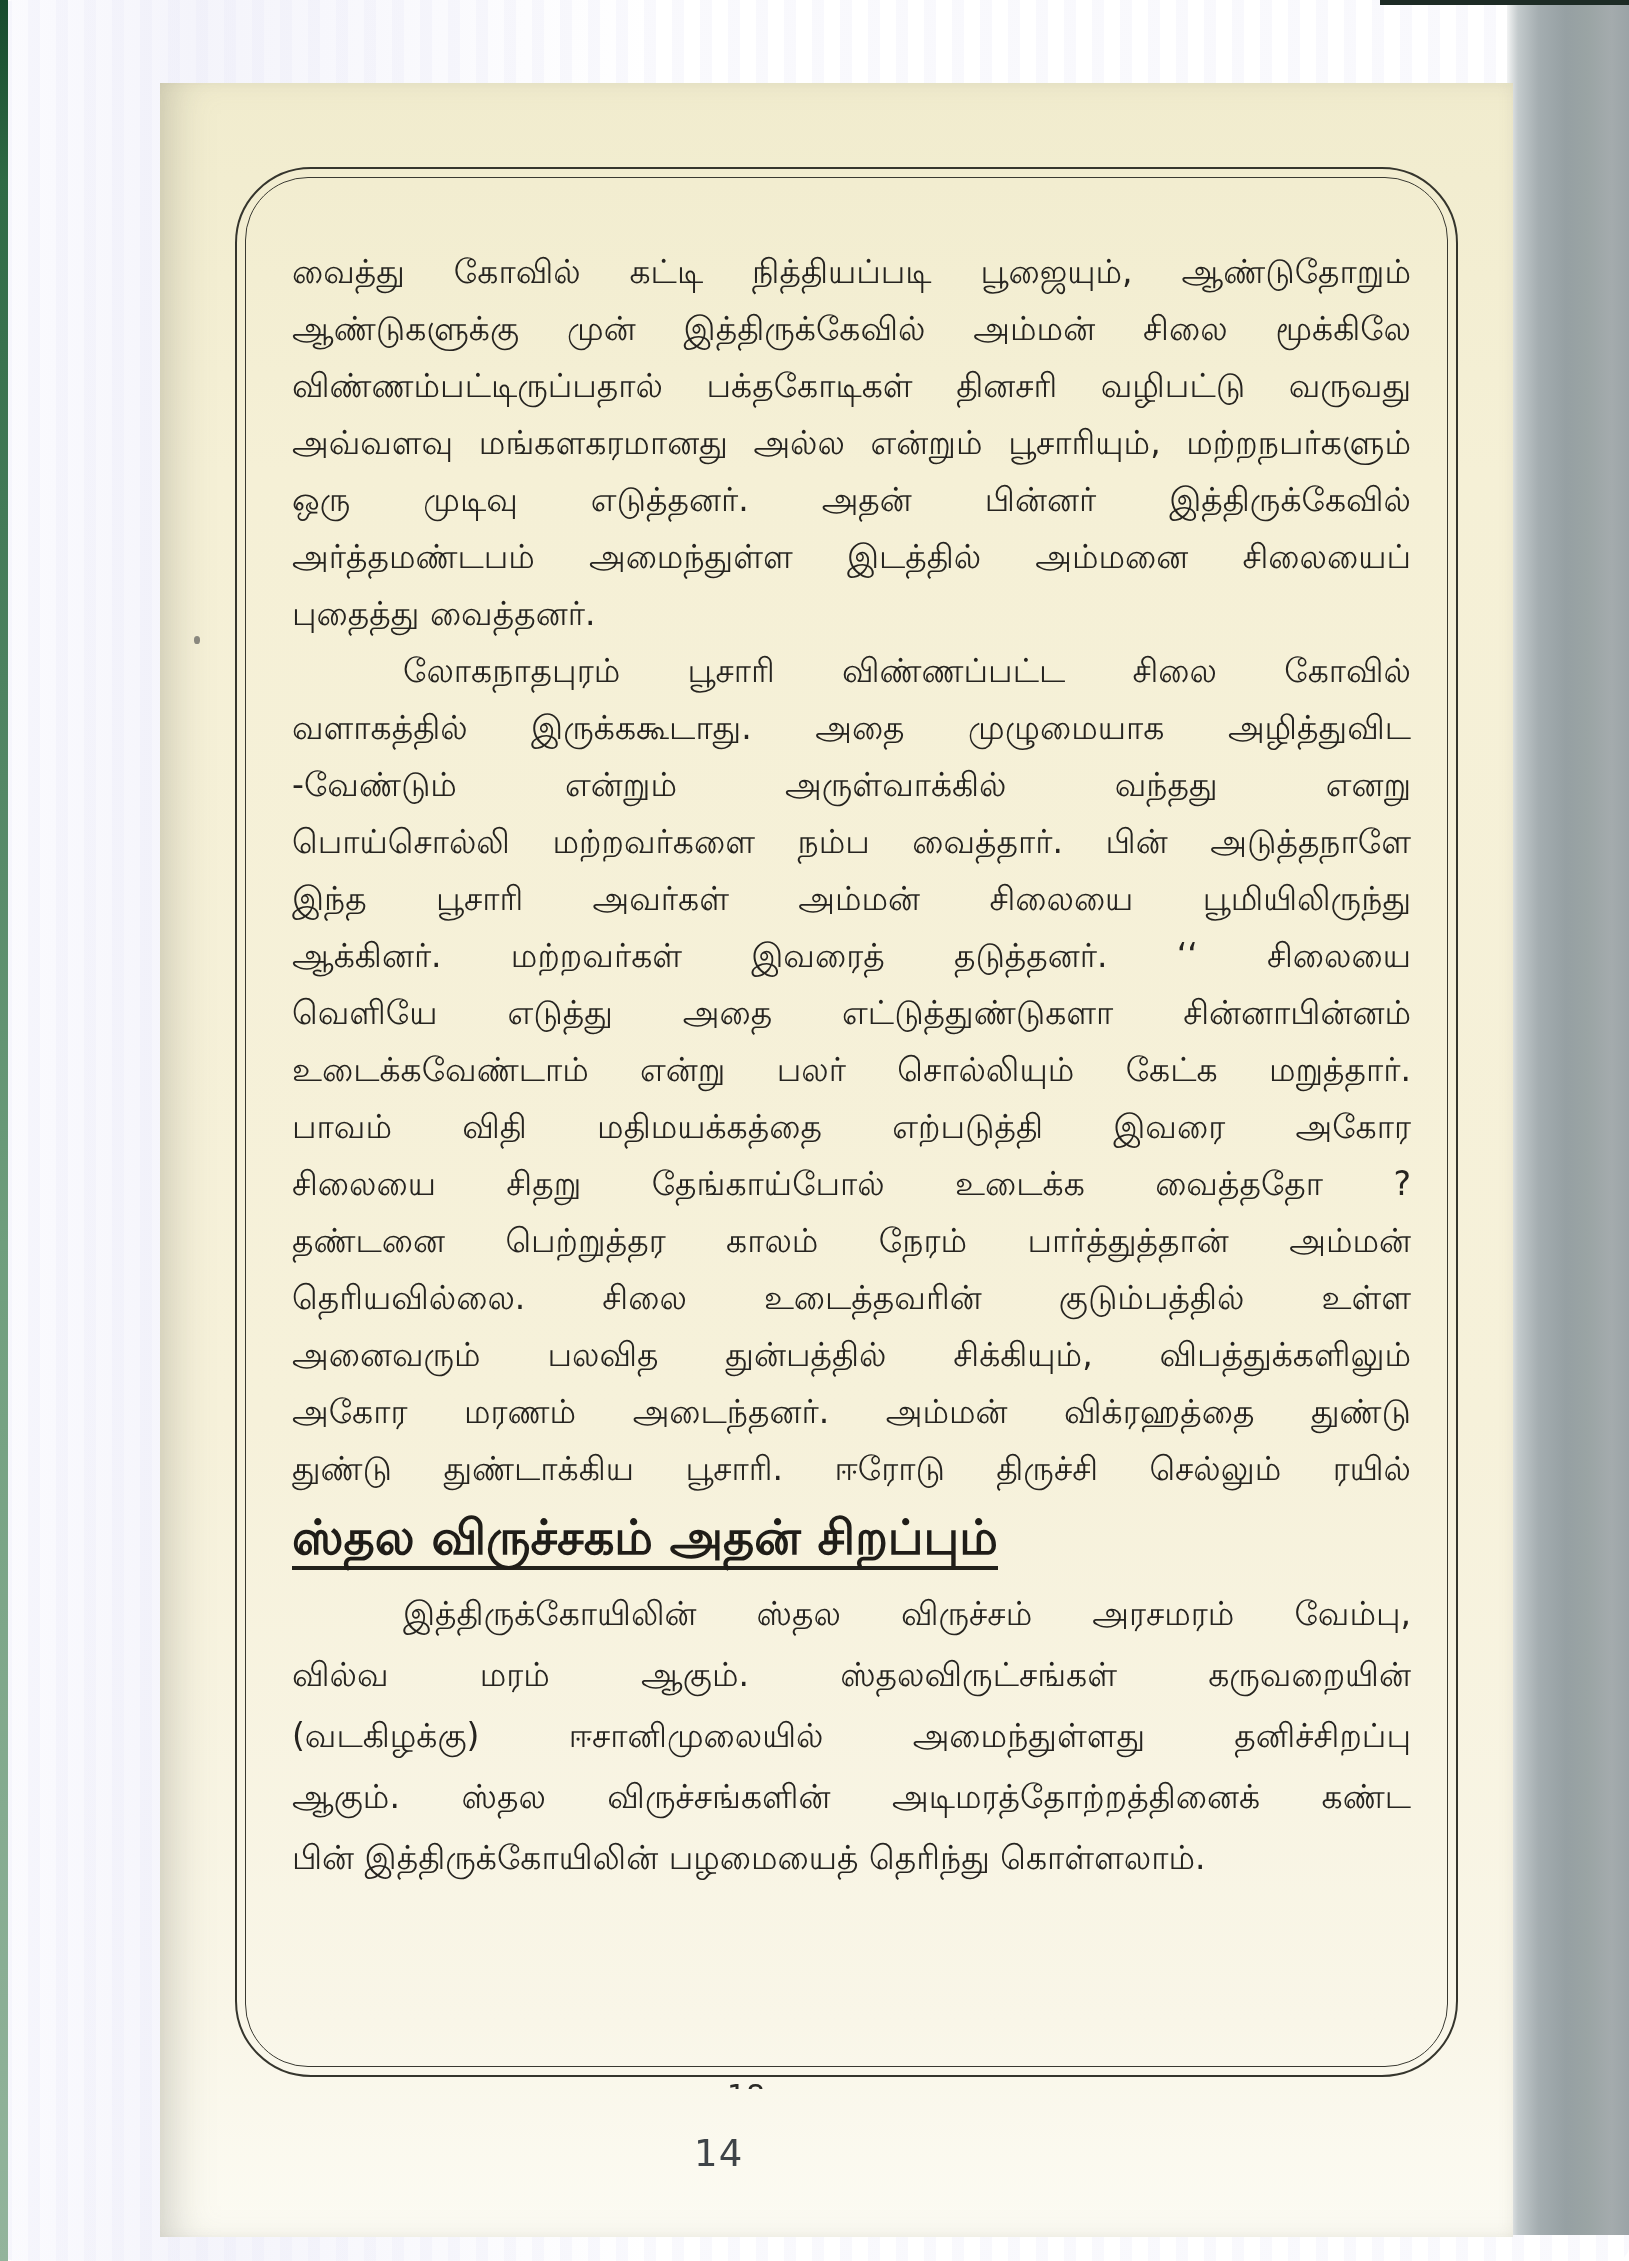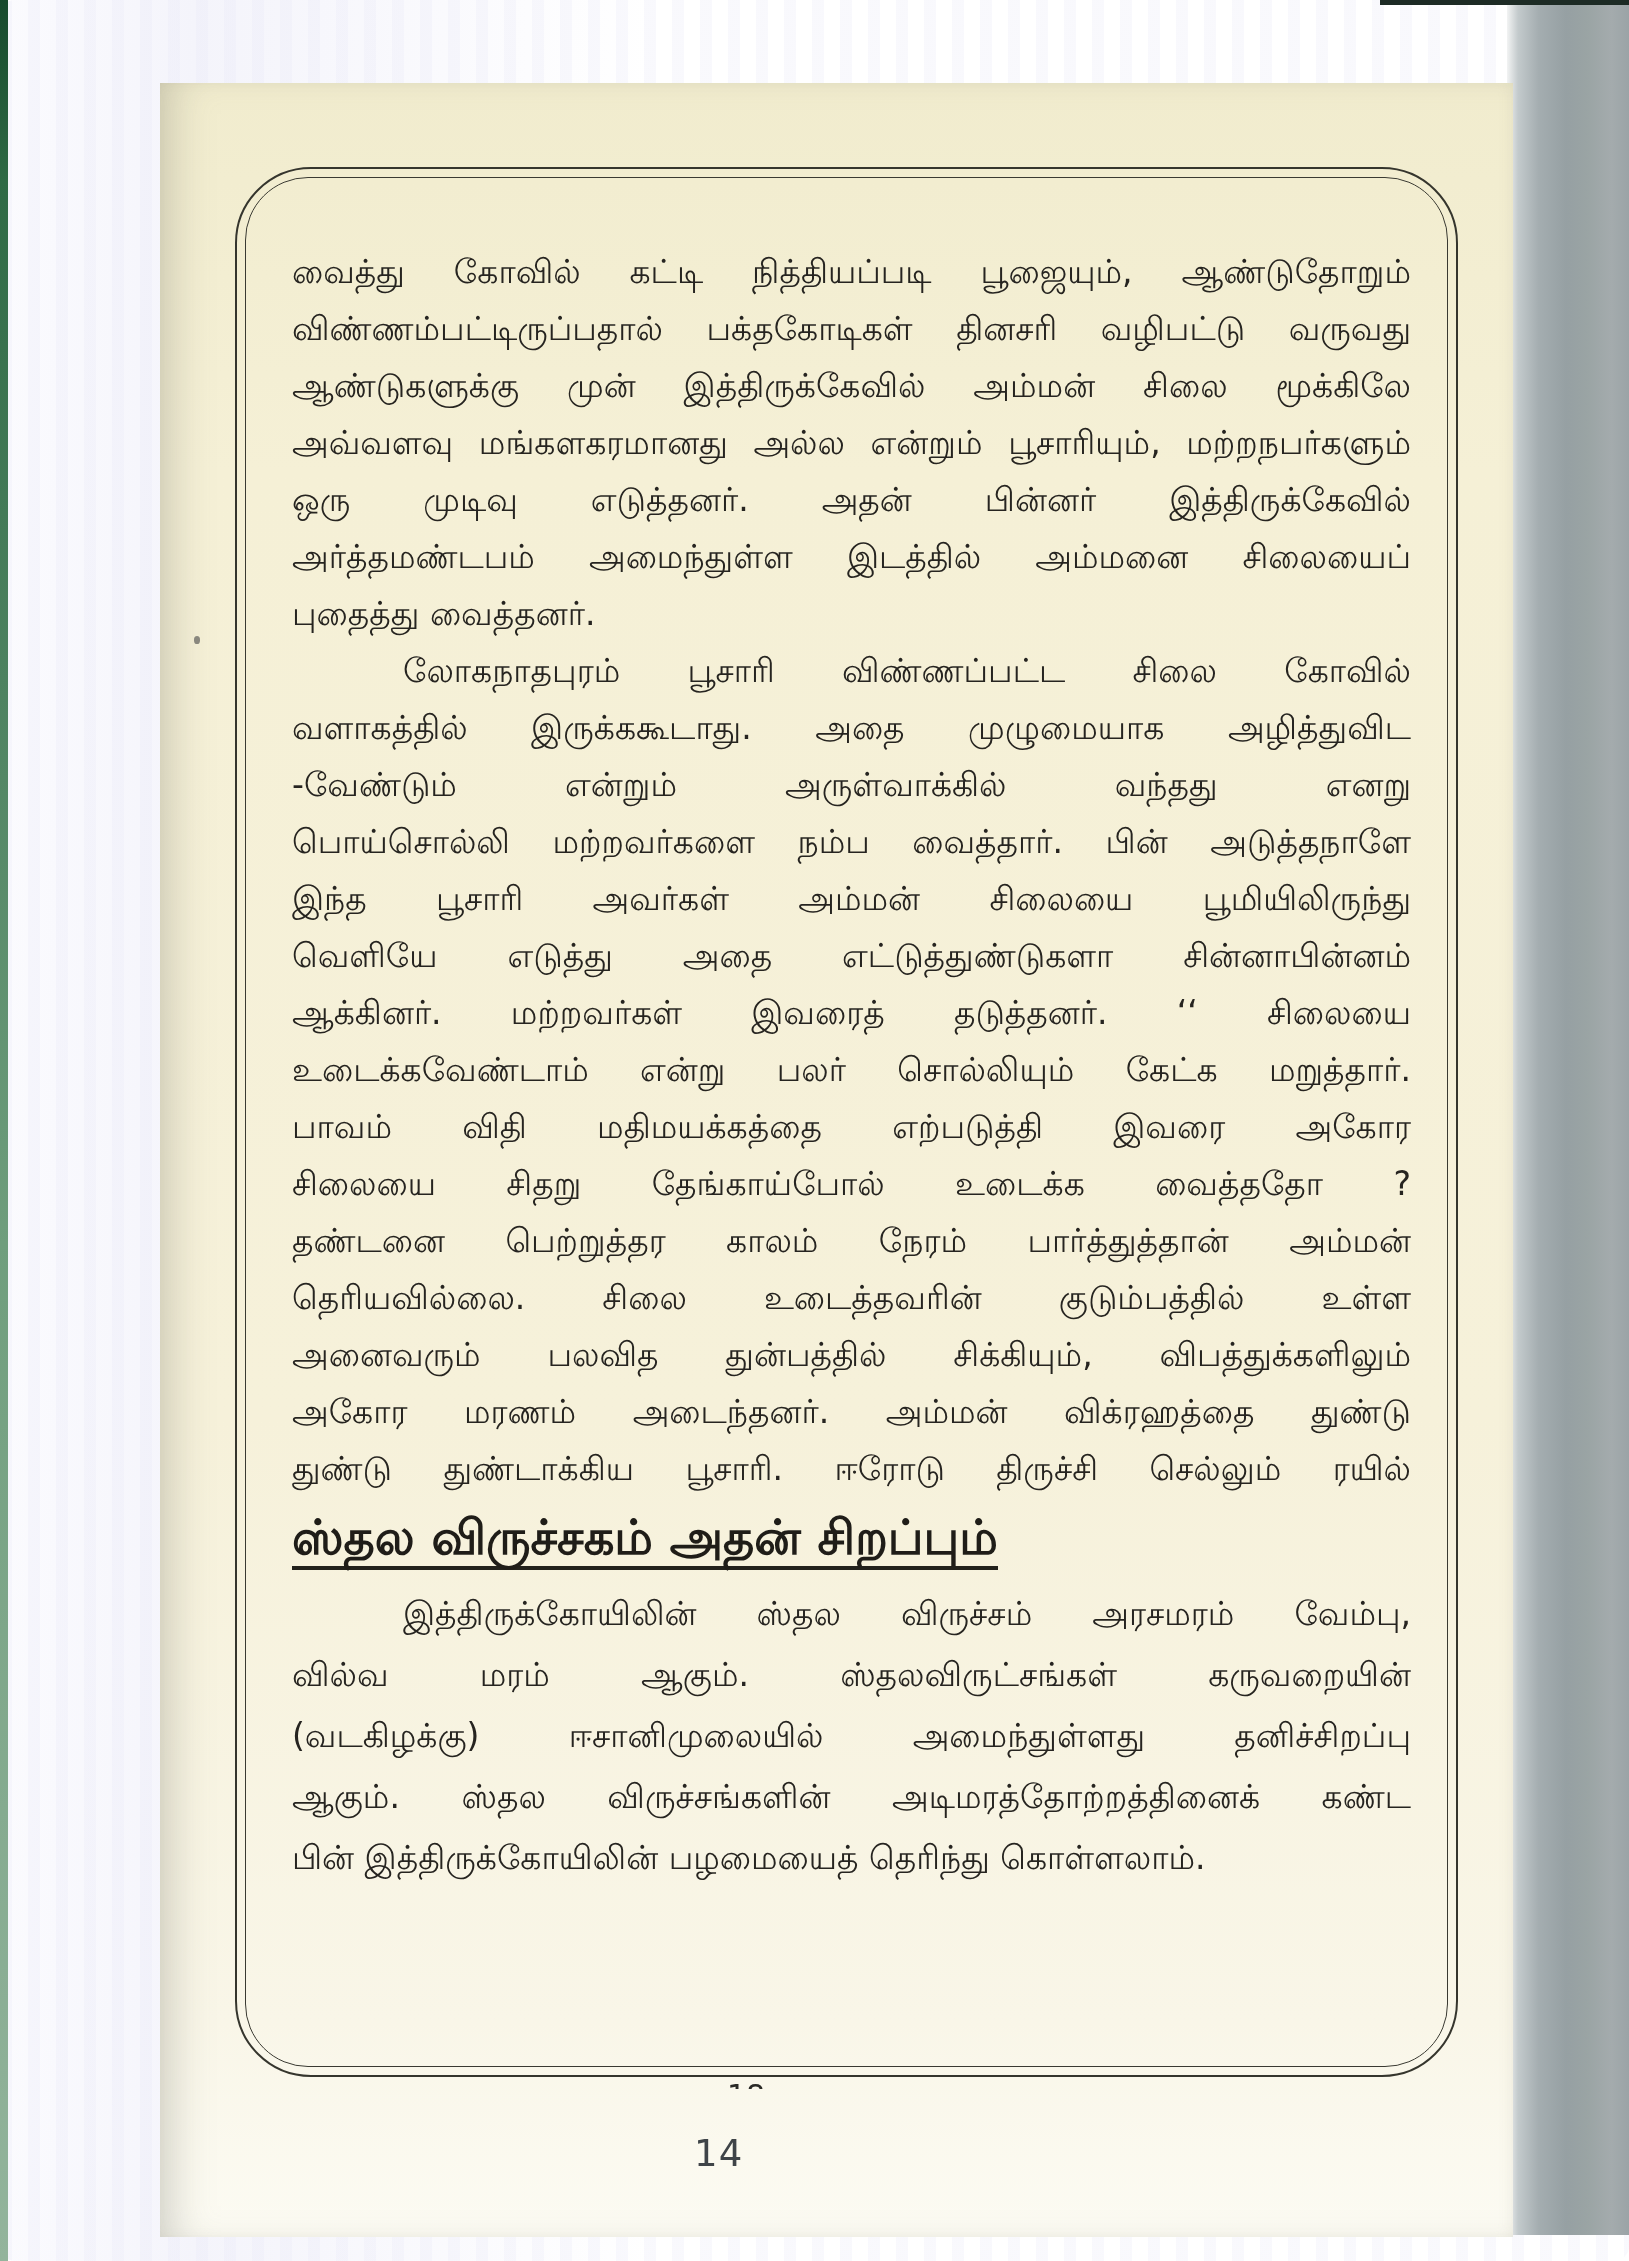--- a/index.html
+++ b/index.html
@@ -101,36 +101,36 @@
   <div class="page">
     <div class="border-outer">
       <div class="border-inner"></div>
     </div>
 
     <div class="speck"></div>
 
     <div class="content">
       <div class="para p1">
         <div class="line">வைத்து கோவில் கட்டி நித்தியப்படி பூஜையும், ஆண்டுதோறும்</div>
+        <div class="line">ஆண்டுகளுக்கு முன் இத்திருக்கேவில் அம்மன் சிலை மூக்கிலே</div>
         <div class="line">விண்ணம்பட்டிருப்பதால் பக்தகோடிகள் தினசரி வழிபட்டு வருவது</div>
-        <div class="line">ஆண்டுகளுக்கு முன் இத்திருக்கேவில் அம்மன் சிலை மூக்கிலே</div>
         <div class="line">அவ்வளவு மங்களகரமானது அல்ல என்றும் பூசாரியும், மற்றநபர்களும்</div>
         <div class="line">ஒரு முடிவு எடுத்தனர்.  அதன் பின்னர் இத்திருக்கேவில்</div>
         <div class="line">அர்த்தமண்டபம் அமைந்துள்ள இடத்தில் அம்மனை சிலையைப்</div>
         <div class="line left">புதைத்து வைத்தனர்.</div>
       </div>
 
       <div class="para p2">
         <div class="line indent">லோகநாதபுரம் பூசாரி விண்ணப்பட்ட சிலை கோவில்</div>
         <div class="line">வளாகத்தில் இருக்ககூடாது.  அதை முழுமையாக அழித்துவிட</div>
         <div class="line">-வேண்டும் என்றும் அருள்வாக்கில் வந்தது எனறு</div>
         <div class="line">பொய்சொல்லி மற்றவர்களை நம்ப வைத்தார். பின் அடுத்தநாளே</div>
         <div class="line">இந்த பூசாரி அவர்கள் அம்மன் சிலையை பூமியிலிருந்து</div>
+        <div class="line">ஆக்கினர்.  மற்றவர்கள் இவரைத் தடுத்தனர்.  ‘‘ சிலையை</div>
         <div class="line">வெளியே எடுத்து அதை எட்டுத்துண்டுகளா சின்னாபின்னம்</div>
-        <div class="line">ஆக்கினர்.  மற்றவர்கள் இவரைத் தடுத்தனர்.  ‘‘ சிலையை</div>
         <div class="line">உடைக்கவேண்டாம் என்று பலர் சொல்லியும் கேட்க மறுத்தார்.</div>
         <div class="line">பாவம் விதி  மதிமயக்கத்தை எற்படுத்தி இவரை அகோர</div>
         <div class="line">சிலையை சிதறு தேங்காய்போல் உடைக்க வைத்ததோ ?</div>
         <div class="line">தண்டனை பெற்றுத்தர காலம் நேரம் பார்த்துத்தான் அம்மன்</div>
         <div class="line">தெரியவில்லை.  சிலை உடைத்தவரின் குடும்பத்தில் உள்ள</div>
         <div class="line">அனைவரும் பலவித துன்பத்தில் சிக்கியும், விபத்துக்களிலும்</div>
         <div class="line">அகோர மரணம் அடைந்தனர்.  அம்மன் விக்ரஹத்தை துண்டு</div>
         <div class="line">துண்டு துண்டாக்கிய பூசாரி.  ஈரோடு திருச்சி செல்லும் ரயில்</div>
       </div>
 

